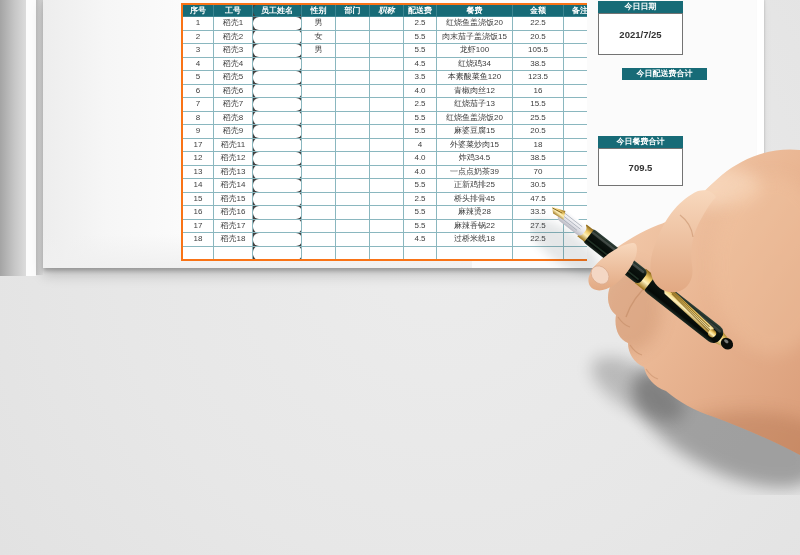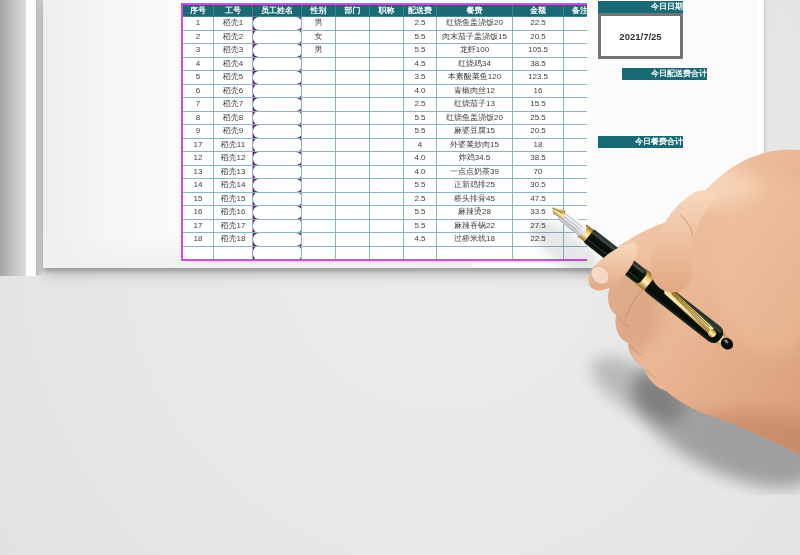--- a/index.html
+++ b/index.html
@@ -24,42 +24,42 @@
   .paper::before{content:'';position:absolute;left:0;top:0;bottom:0;width:140px;
     background:linear-gradient(90deg,#ededed 0%,#f6f6f6 45%,rgba(251,251,251,0) 100%);}
   .paper::after{content:'';position:absolute;left:0;bottom:0;width:60%;height:34px;
     background:linear-gradient(0deg,#f0f0f0 0%,rgba(251,251,251,0) 100%);}
   .edge-r{position:absolute;left:757px;top:0;width:7px;height:269px;background:#ffffff;
     box-shadow:1px 0 2px rgba(0,0,0,.10);}
 
   
   .table-wrap{position:absolute;left:181px;top:3px;width:406px;height:263px;overflow:hidden;}
   table.sheet{border-collapse:collapse;table-layout:fixed;width:404px;
-    border:2px solid #d946ef;background:#701a75;}
+    border:2px solid #f97316;background:#404040;}
   table.sheet th{background:#176b77;color:#ffffff;font-weight:bold;font-size:8px;
     height:11px;padding:0;border:1px solid #3c8591;line-height:1;}
   table.sheet td{font-size:8px;color:#3d3d3d;text-align:center;height:12.5px;
     padding:0;border:1px solid #8ab7bf;line-height:1;background:#fff;
     white-space:nowrap;overflow:hidden;}
   table.sheet th:nth-child(1),table.sheet td:nth-child(1){width:30px;}
   table.sheet th:nth-child(2),table.sheet td:nth-child(2){width:38px;}
   table.sheet th:nth-child(3),table.sheet td:nth-child(3){width:48px;border-radius:6px;}
   table.sheet th:nth-child(4),table.sheet td:nth-child(4){width:33px;}
   table.sheet th:nth-child(5),table.sheet td:nth-child(5){width:33px;}
-  table.sheet th:nth-child(6),table.sheet td:nth-child(6){width:33px;}
+  table.sheet th:nth-child(6),table.sheet td:nth-child(6){width:33px;font-style:italic;}
   table.sheet th:nth-child(7),table.sheet td:nth-child(7){width:32px;}
   table.sheet th:nth-child(8),table.sheet td:nth-child(8){width:75px;}
   table.sheet th:nth-child(9),table.sheet td:nth-child(9){width:50px;}
   table.sheet th:nth-child(10),table.sheet td:nth-child(10){width:32px;}
 
   
   .sum-block{position:absolute;left:598px;width:85px;}
   .sum-head{background:#176b77;color:#fff;font-size:8px;font-weight:bold;
-    text-align:right;height:12px;line-height:12px;}
-  .sum-val{background:#fff;border:3px solid #737373;color:#333;
+    text-align:center;height:12px;line-height:12px;}
+  .sum-val{background:#fff;border:1px solid #737373;color:#333;
     display:flex;align-items:center;justify-content:center;
     font-size:9.5px;font-weight:bold;}
   #sum0{top:1px;}  #sum0 .sum-val{height:40px;}
   #sum1{top:68px;margin-left:24px;} #sum1 .sum-val{height:37px;}
   #sum2{top:136px;}#sum2 .sum-val{height:36px;}
 
   
   svg.hand{position:absolute;left:530px;top:95px;width:270px;height:400px;}
 </style>
 </head>
@@ -313,20 +313,21 @@
 
   <div class="sum-block" id="sum0">
     <div class="sum-head">今日日期</div>
     <div class="sum-val">2021/7/25</div>
   </div>
   <div class="sum-block" id="sum1">
     <div class="sum-head">今日配送费合计</div>
   </div>
   <div class="sum-block" id="sum2">
     <div class="sum-head">今日餐费合计</div>
+    <div class="sum-val">709.5</div>
   </div>
 
   <svg class="hand" viewBox="0 0 270 400">
     <defs>
       <filter id="b8" x="-60%" y="-60%" width="220%" height="220%">
           <feGaussianBlur stdDeviation="8"></feGaussianBlur>
         </filter>
       <filter id="b4" x="-60%" y="-60%" width="220%" height="220%">
           <feGaussianBlur stdDeviation="4"></feGaussianBlur>
         </filter>

